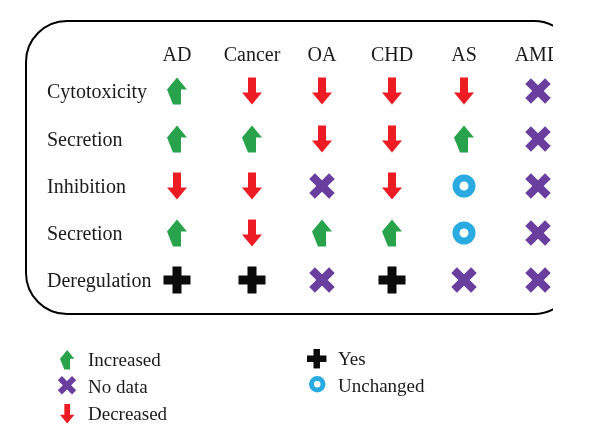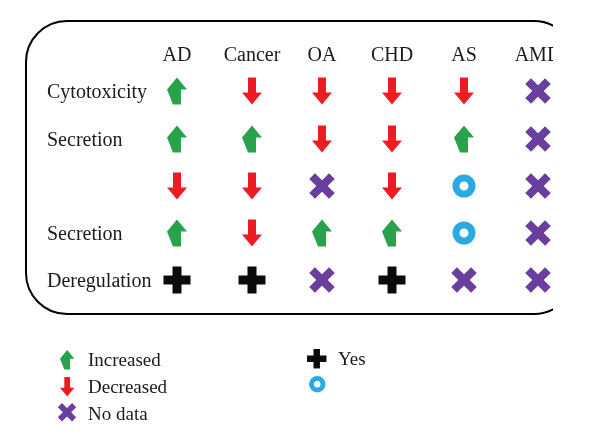--- a/index.html
+++ b/index.html
@@ -113,20 +113,21 @@
         </svg></div>
       <div class="cell" style="left: 437px; top: 117px;"><svg width="20" height="27" viewBox="0 0 20 27">
           <polygon points="10,0 20,12 14,12 14,27 6,27 0,12" fill="#28A24B"></polygon>
         </svg></div>
       <div class="cell" style="left: 511px; top: 117px;"><svg width="25" height="23" viewBox="0 0 25 23">
           <g fill="#6A3E9E">
             <rect x="8.5" y="-2.5" width="8" height="28" transform="rotate(45 12.5 11.5)"></rect>
             <rect x="8.5" y="-2.5" width="8" height="28" transform="rotate(-45 12.5 11.5)"></rect>
           </g>
         </svg></div>
+      <span class="rlabel" style="left: 20px; top: 164px;">Inhibition</span>
       <div class="cell" style="left: 150px; top: 164px;"><svg width="20" height="27" viewBox="0 0 20 27">
           <polygon points="10,27 0,15 6,15 6,0 14,0 14,15 20,15" fill="#ED1C24"></polygon>
         </svg></div>
       <div class="cell" style="left: 225px; top: 164px;"><svg width="20" height="27" viewBox="0 0 20 27">
           <polygon points="10,27 0,15 6,15 6,0 14,0 14,15 20,15" fill="#ED1C24"></polygon>
         </svg></div>
       <div class="cell" style="left: 295px; top: 164px;"><svg width="25" height="23" viewBox="0 0 25 23">
           <g fill="#6A3E9E">
             <rect x="8.5" y="-2.5" width="8" height="28" transform="rotate(45 12.5 11.5)"></rect>
             <rect x="8.5" y="-2.5" width="8" height="28" transform="rotate(-45 12.5 11.5)"></rect>
@@ -208,51 +209,52 @@
       <div class="legend-item">
         <span class="licon">
           <svg width="14.399999999999999" height="19.439999999999998" viewBox="0 0 20 27">
             <polygon points="10,0 20,12 14,12 14,27 6,27 0,12" fill="#28A24B"></polygon>
           </svg>
         </span>
         <span class="llabel">Increased</span>
       </div>
       <div class="legend-item">
         <span class="licon">
-          <svg width="14.399999999999999" height="19.439999999999998" viewBox="0 0 20 27">
-            <polygon points="10,27 0,15 6,15 6,0 14,0 14,15 20,15" fill="#ED1C24"></polygon>
-          </svg>
-        </span>
-        <span class="llabel">Decreased</span>
-      </div>
-      <div class="legend-item">
-        <span class="licon">
           <svg width="18" height="16.56" viewBox="0 0 25 23">
             <g fill="#6A3E9E">
               <rect x="8.5" y="-2.5" width="8" height="28" transform="rotate(45 12.5 11.5)"></rect>
               <rect x="8.5" y="-2.5" width="8" height="28" transform="rotate(-45 12.5 11.5)"></rect>
             </g>
           </svg>
         </span>
         <span class="llabel">No data</span>
       </div>
+      <div class="legend-item">
+        <span class="licon">
+          <svg width="14.399999999999999" height="19.439999999999998" viewBox="0 0 20 27">
+            <polygon points="10,27 0,15 6,15 6,0 14,0 14,15 20,15" fill="#ED1C24"></polygon>
+          </svg>
+        </span>
+        <span class="llabel">Decreased</span>
+      </div>
     </div>
   <div class="legend legend-right">
       <div class="legend-item">
         <span class="licon">
           <svg width="19.439999999999998" height="19.439999999999998" viewBox="0 0 27 27">
             <g fill="#0B0B0B">
               <rect x="9" y="0" width="9" height="27"></rect>
               <rect x="0" y="9" width="27" height="9"></rect>
             </g>
           </svg>
         </span>
         <span class="llabel">Yes</span>
       </div>
       <div class="legend-item">
         <span class="licon">
           <svg width="16.56" height="16.56" viewBox="0 0 23 23">
             <circle cx="11.5" cy="11.5" r="8" fill="none" stroke="#29ABE2" stroke-width="7"></circle>
           </svg>
         </span>
+        <span class="llabel">Unchanged</span>
       </div>
     </div>
 </div>
 
 </body></html>

